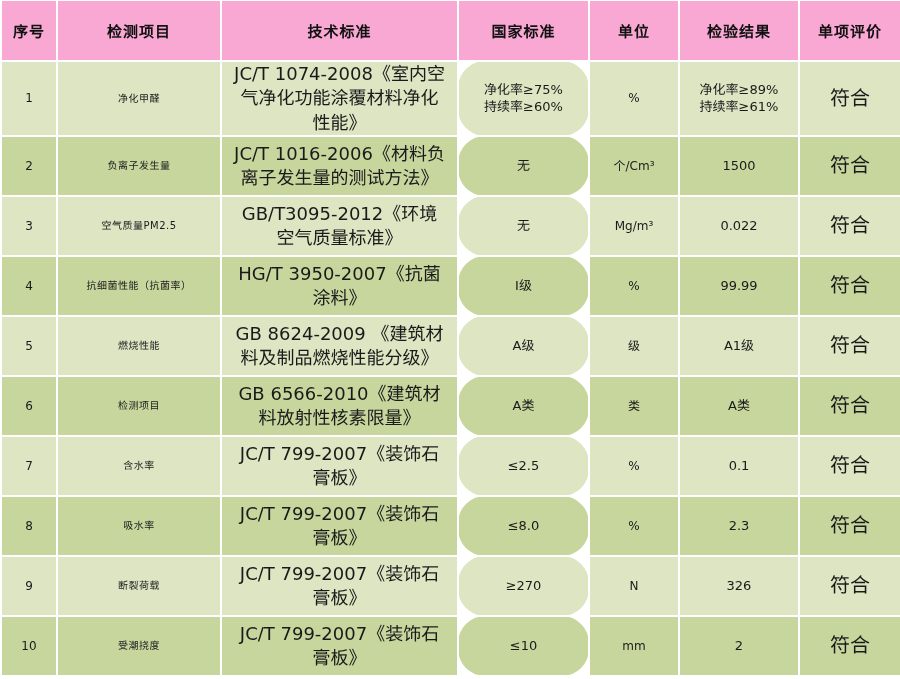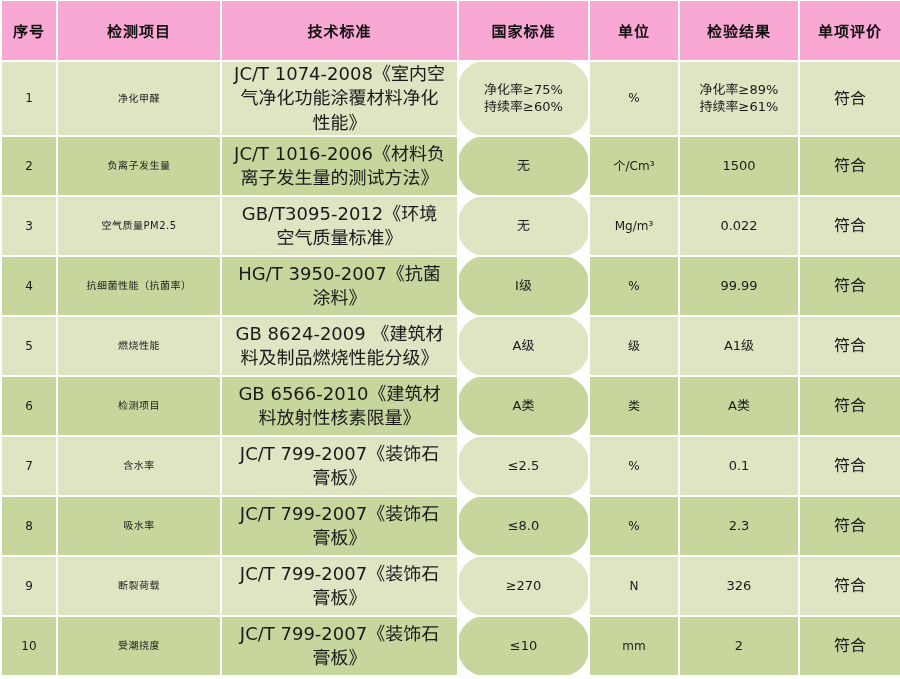--- a/index.html
+++ b/index.html
@@ -69,21 +69,21 @@
   }
   tbody tr.row-odd td { background: #dde5c3; }
   tbody tr.row-even td { background: #c7d69d; }
 
   td.col-no { font-size: 12px; }
   td.col-item { font-size: 10px; letter-spacing: 0.5px; }
   td.col-std  { font-size: 18px; padding: 0 12px; }
   td.col-nat  { font-size: 13px; border-radius: 27px; }
   td.col-unit { font-size: 12px; }
   td.col-res  { font-size: 13px; }
-  td.col-eval { font-size: 16px; margin-top: 29px; }
+  td.col-eval { font-size: 20px; margin-top: 29px; }
 
   .cell-lines span { display: block; }
 </style>
 <style>
     .page-title { color: #22ac38; }
     thead th { background: #f9a8d4; border-color: #ffffff; }
     tbody td { border-color: #ffffff; }
     tbody tr.row-odd td { background: #dde5c3; }
     tbody tr.row-even td { background: #c7d69d; }
   </style></head>

